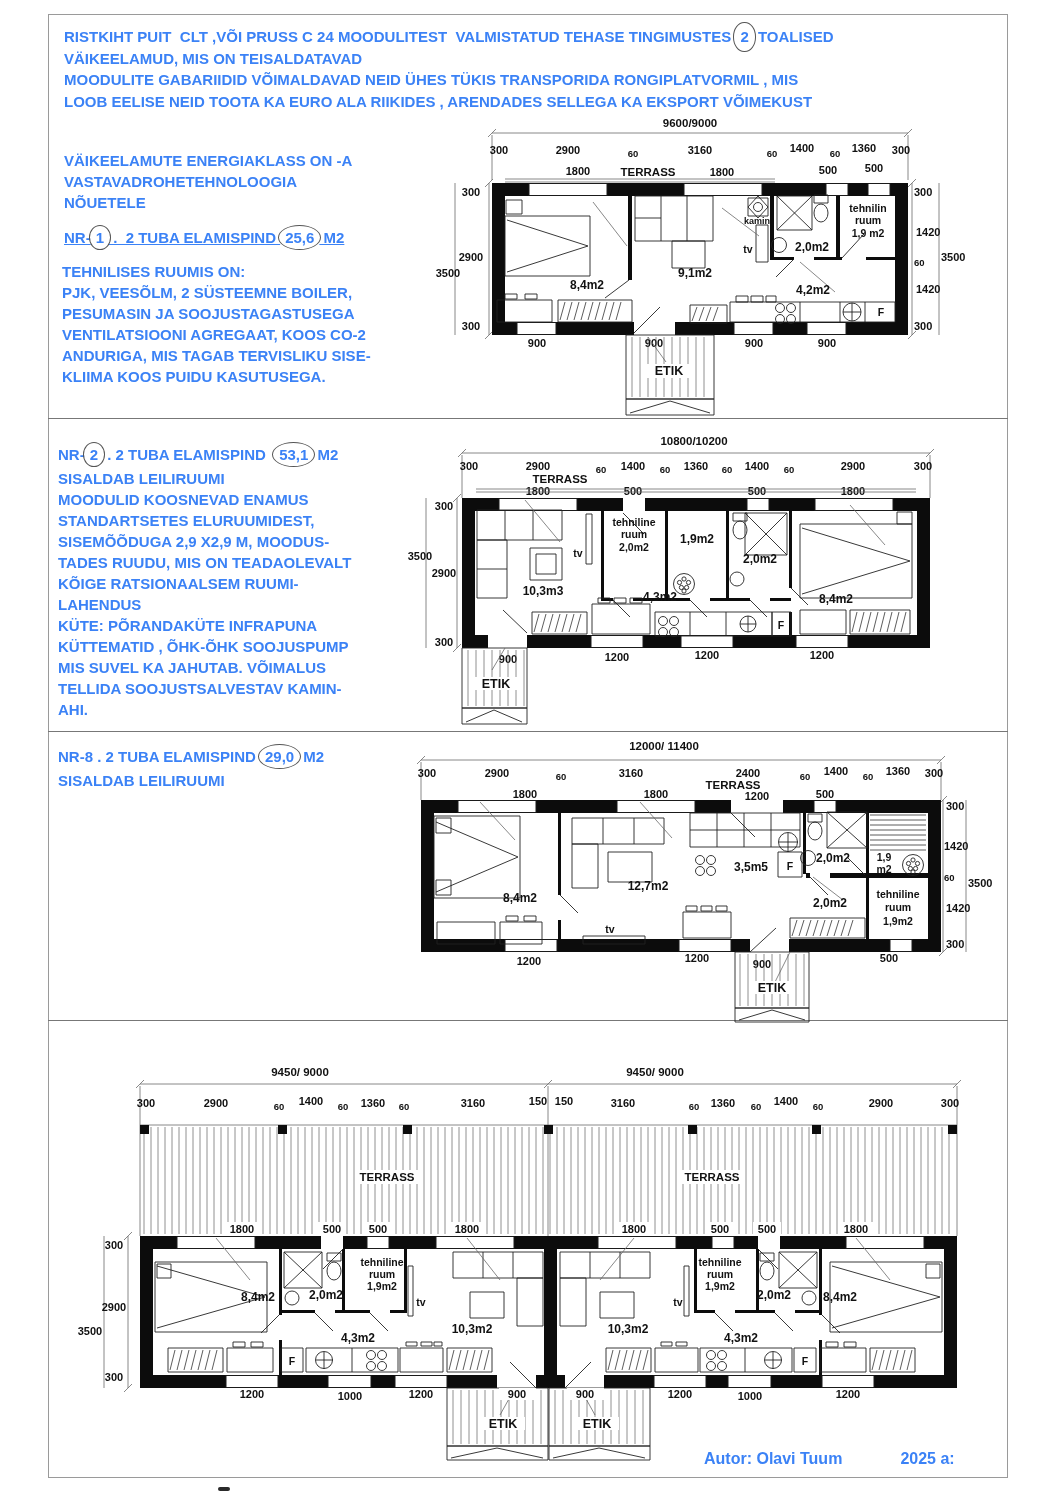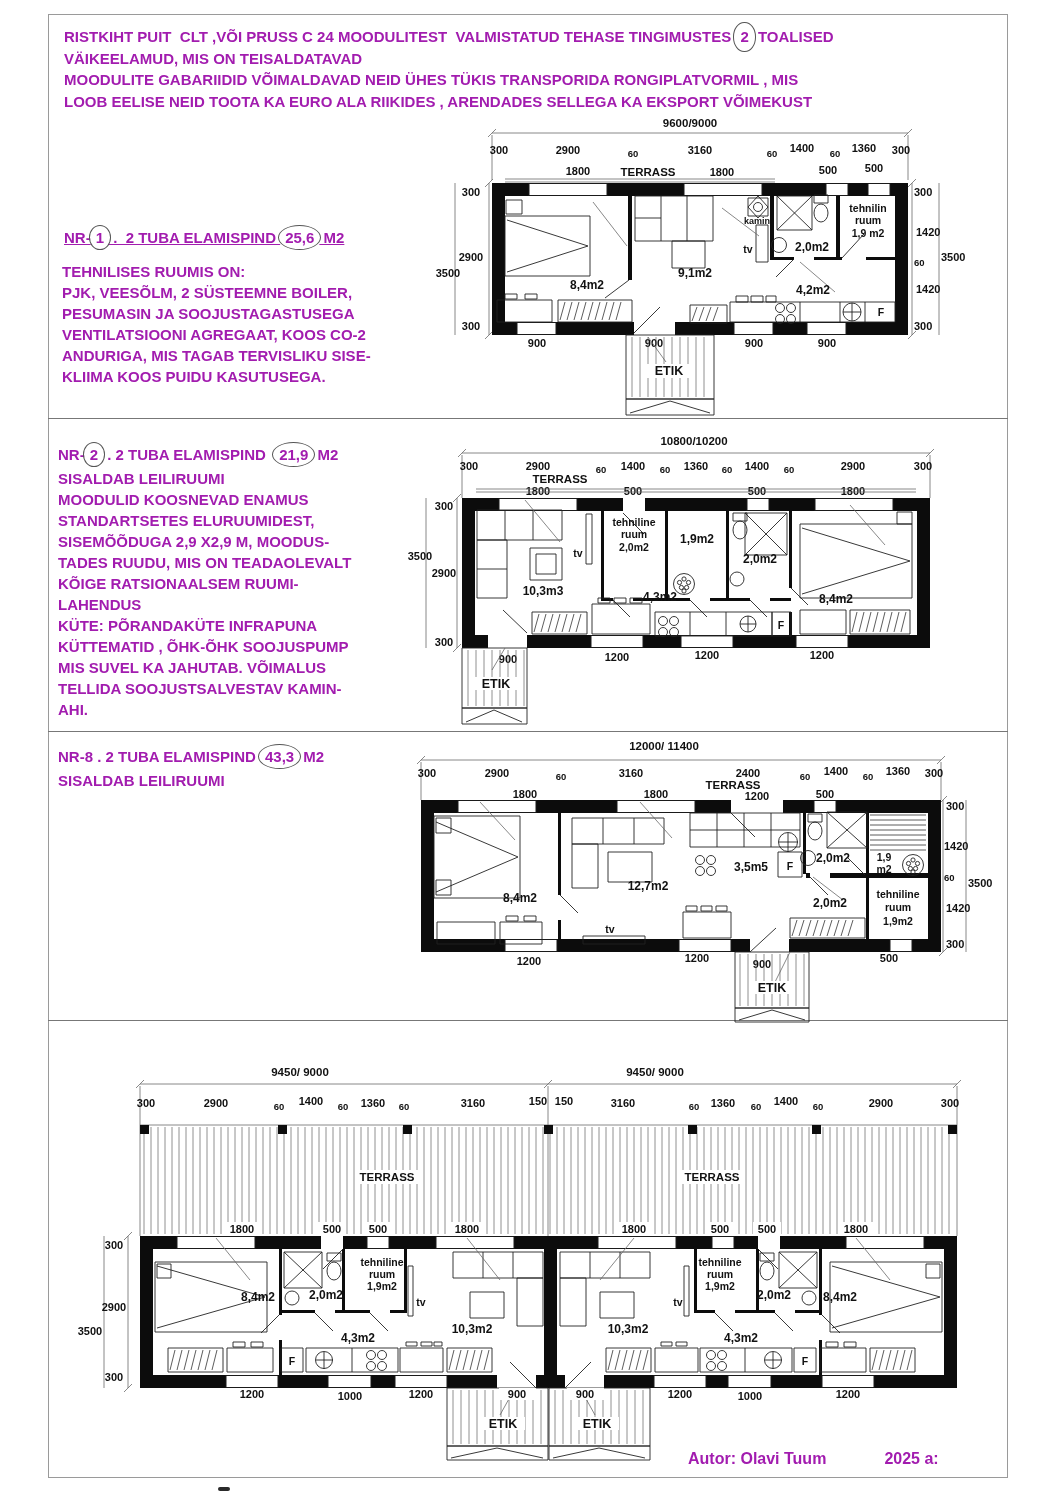--- a/index.html
+++ b/index.html
@@ -1,24 +1,24 @@
 <!DOCTYPE html>
 <html><head>
 <meta charset="utf-8">
 <style>
   html,body{margin:0;padding:0;background:#fff;}
   .page{position:relative;width:1058px;height:1497px;background:#fff;overflow:hidden;
-        font-family:"Liberation Sans",sans-serif;color:#a21caf;}
+        font-family:"Liberation Sans",sans-serif;color:#3b82f6;}
   .frame{position:absolute;left:48px;top:14px;width:958px;height:1462px;border:1.6px solid #9a9a9a;}
   .hline{position:absolute;left:48px;width:960px;height:0;border-top:1.3px solid #777;}
   .tb{position:absolute;font-weight:bold;font-size:15px;line-height:21px;white-space:pre-line;}
   .ttl{position:absolute;font-weight:bold;font-size:15px;white-space:pre;}
   .hdr{position:absolute;font-weight:bold;font-size:15px;line-height:21.5px;white-space:pre;}
   .circ{display:inline-block;border:1.3px solid #555;border-radius:50%;padding:3px 6px;margin:-5px -2px;}
-  .footer{position:absolute;font-weight:bold;font-size:16px;white-space:pre;}
+  .footer{position:absolute;font-weight:bold;font-size:16px;white-space:pre;margin-left:16px;}
   .footer .yr{margin-left:58px;}
   .artifact{position:absolute;left:218px;top:1487px;width:12px;height:4px;background:#2a2a2a;border-radius:2px;}
   svg.draw{position:absolute;left:0;top:0;}
   
   .d{font:bold 11px "Liberation Sans",sans-serif;fill:#111;text-anchor:middle;}
   .ds{font-size:9.5px;}
   .r{font:bold 12px "Liberation Sans",sans-serif;fill:#111;text-anchor:middle;}
   .rs{font-size:10.5px;}
   .tiny{font-size:9px;}
   .ov{font:bold 11.5px "Liberation Sans",sans-serif;fill:#111;text-anchor:middle;}
@@ -42,43 +42,46 @@
   <div class="frame"></div>
   <div class="hline" style="top:418px"></div>
   <div class="hline" style="top:731px"></div>
   <div class="hline" style="top:1020px"></div>
 
   <div class="hdr" style="left:64px;top:26px;"><span><span>RISTKIHT PUIT  CLT ,VÕI PRUSS C 24 MOODULITEST  VALMISTATUD TEHASE TINGIMUSTES </span><span class="circ">2</span><span> TOALISED</span></span>
 <span>VÄIKEELAMUD, MIS ON TEISALDATAVAD</span>
 <span>MOODULITE GABARIIDID VÕIMALDAVAD NEID ÜHES TÜKIS TRANSPORIDA RONGIPLATVORMIL , MIS</span>
 <span>LOOB EELISE NEID TOOTA KA EURO ALA RIIKIDES , ARENDADES SELLEGA KA EKSPORT VÕIMEKUST</span></div>
 
+  <div class="tb" style="left:64px;top:150px;width:380px;">VÄIKEELAMUTE ENERGIAKLASS ON  -A
+VASTAVADROHETEHNOLOOGIA
+NÕUETELE</div>
   <div class="ttl" style="left:64px;top:229px;text-decoration:underline;"><span>NR-</span><span class="circ">1</span><span> .  2 TUBA ELAMISPIND </span><span class="circ">25,6</span><span> M2</span></div>
   <div class="tb" style="left:62px;top:261px;width:390px;">TEHNILISES RUUMIS ON:
 PJK, VEESÕLM, 2 SÜSTEEMNE BOILER,
 PESUMASIN JA SOOJUSTAGASTUSEGA
 VENTILATSIOONI AGREGAAT, KOOS CO-2
 ANDURIGA, MIS TAGAB TERVISLIKU SISE-
 KLIIMA KOOS PUIDU KASUTUSEGA.</div>
 
-  <div class="ttl" style="left:58px;top:446px;"><span>NR-</span><span class="circ">2</span><span> . 2 TUBA ELAMISPIND  </span><span class="circ">21,9</span><span> M2</span></div>
+  <div class="ttl" style="left:58px;top:446px;"><span>NR-</span><span class="circ">2</span><span> . 2 TUBA ELAMISPIND  </span><span class="circ">53,1</span><span> M2</span></div>
   <div class="tb" style="left:58px;top:468px;width:390px;">SISALDAB LEILIRUUMI
 MOODULID KOOSNEVAD  ENAMUS
 STANDARTSETES ELURUUMIDEST,
 SISEMÕÕDUGA 2,9 X2,9 M, MOODUS-
 TADES RUUDU, MIS ON TEADAOLEVALT
 KÕIGE RATSIONAALSEM RUUMI-
 LAHENDUS
 KÜTE: PÕRANDAKÜTE INFRAPUNA
 KÜTTEMATID , ÕHK-ÕHK SOOJUSPUMP
 MIS SUVEL  KA JAHUTAB. VÕIMALUS
 TELLIDA SOOJUSTSALVESTAV KAMIN-
 AHI.</div>
 
-  <div class="ttl" style="left:58px;top:748px;"><span>NR-8 . 2 TUBA ELAMISPIND </span><span class="circ">43,3</span><span> M2</span></div>
+  <div class="ttl" style="left:58px;top:748px;"><span>NR-8 . 2 TUBA ELAMISPIND </span><span class="circ">29,0</span><span> M2</span></div>
   <div class="tb" style="left:58px;top:770px;width:390px;">SISALDAB LEILIRUUMI</div>
 
 
   <div class="footer" style="left:688px;top:1450px;"><span>Autor:</span><span> Olavi Tuum</span><span class="yr">2025 a:</span></div>
 
   <div class="artifact"></div>
 
   <svg class="draw" width="1058" height="1497" viewBox="0 0 1058 1497">
     <defs>
       <g id="stove4" class="fn">

